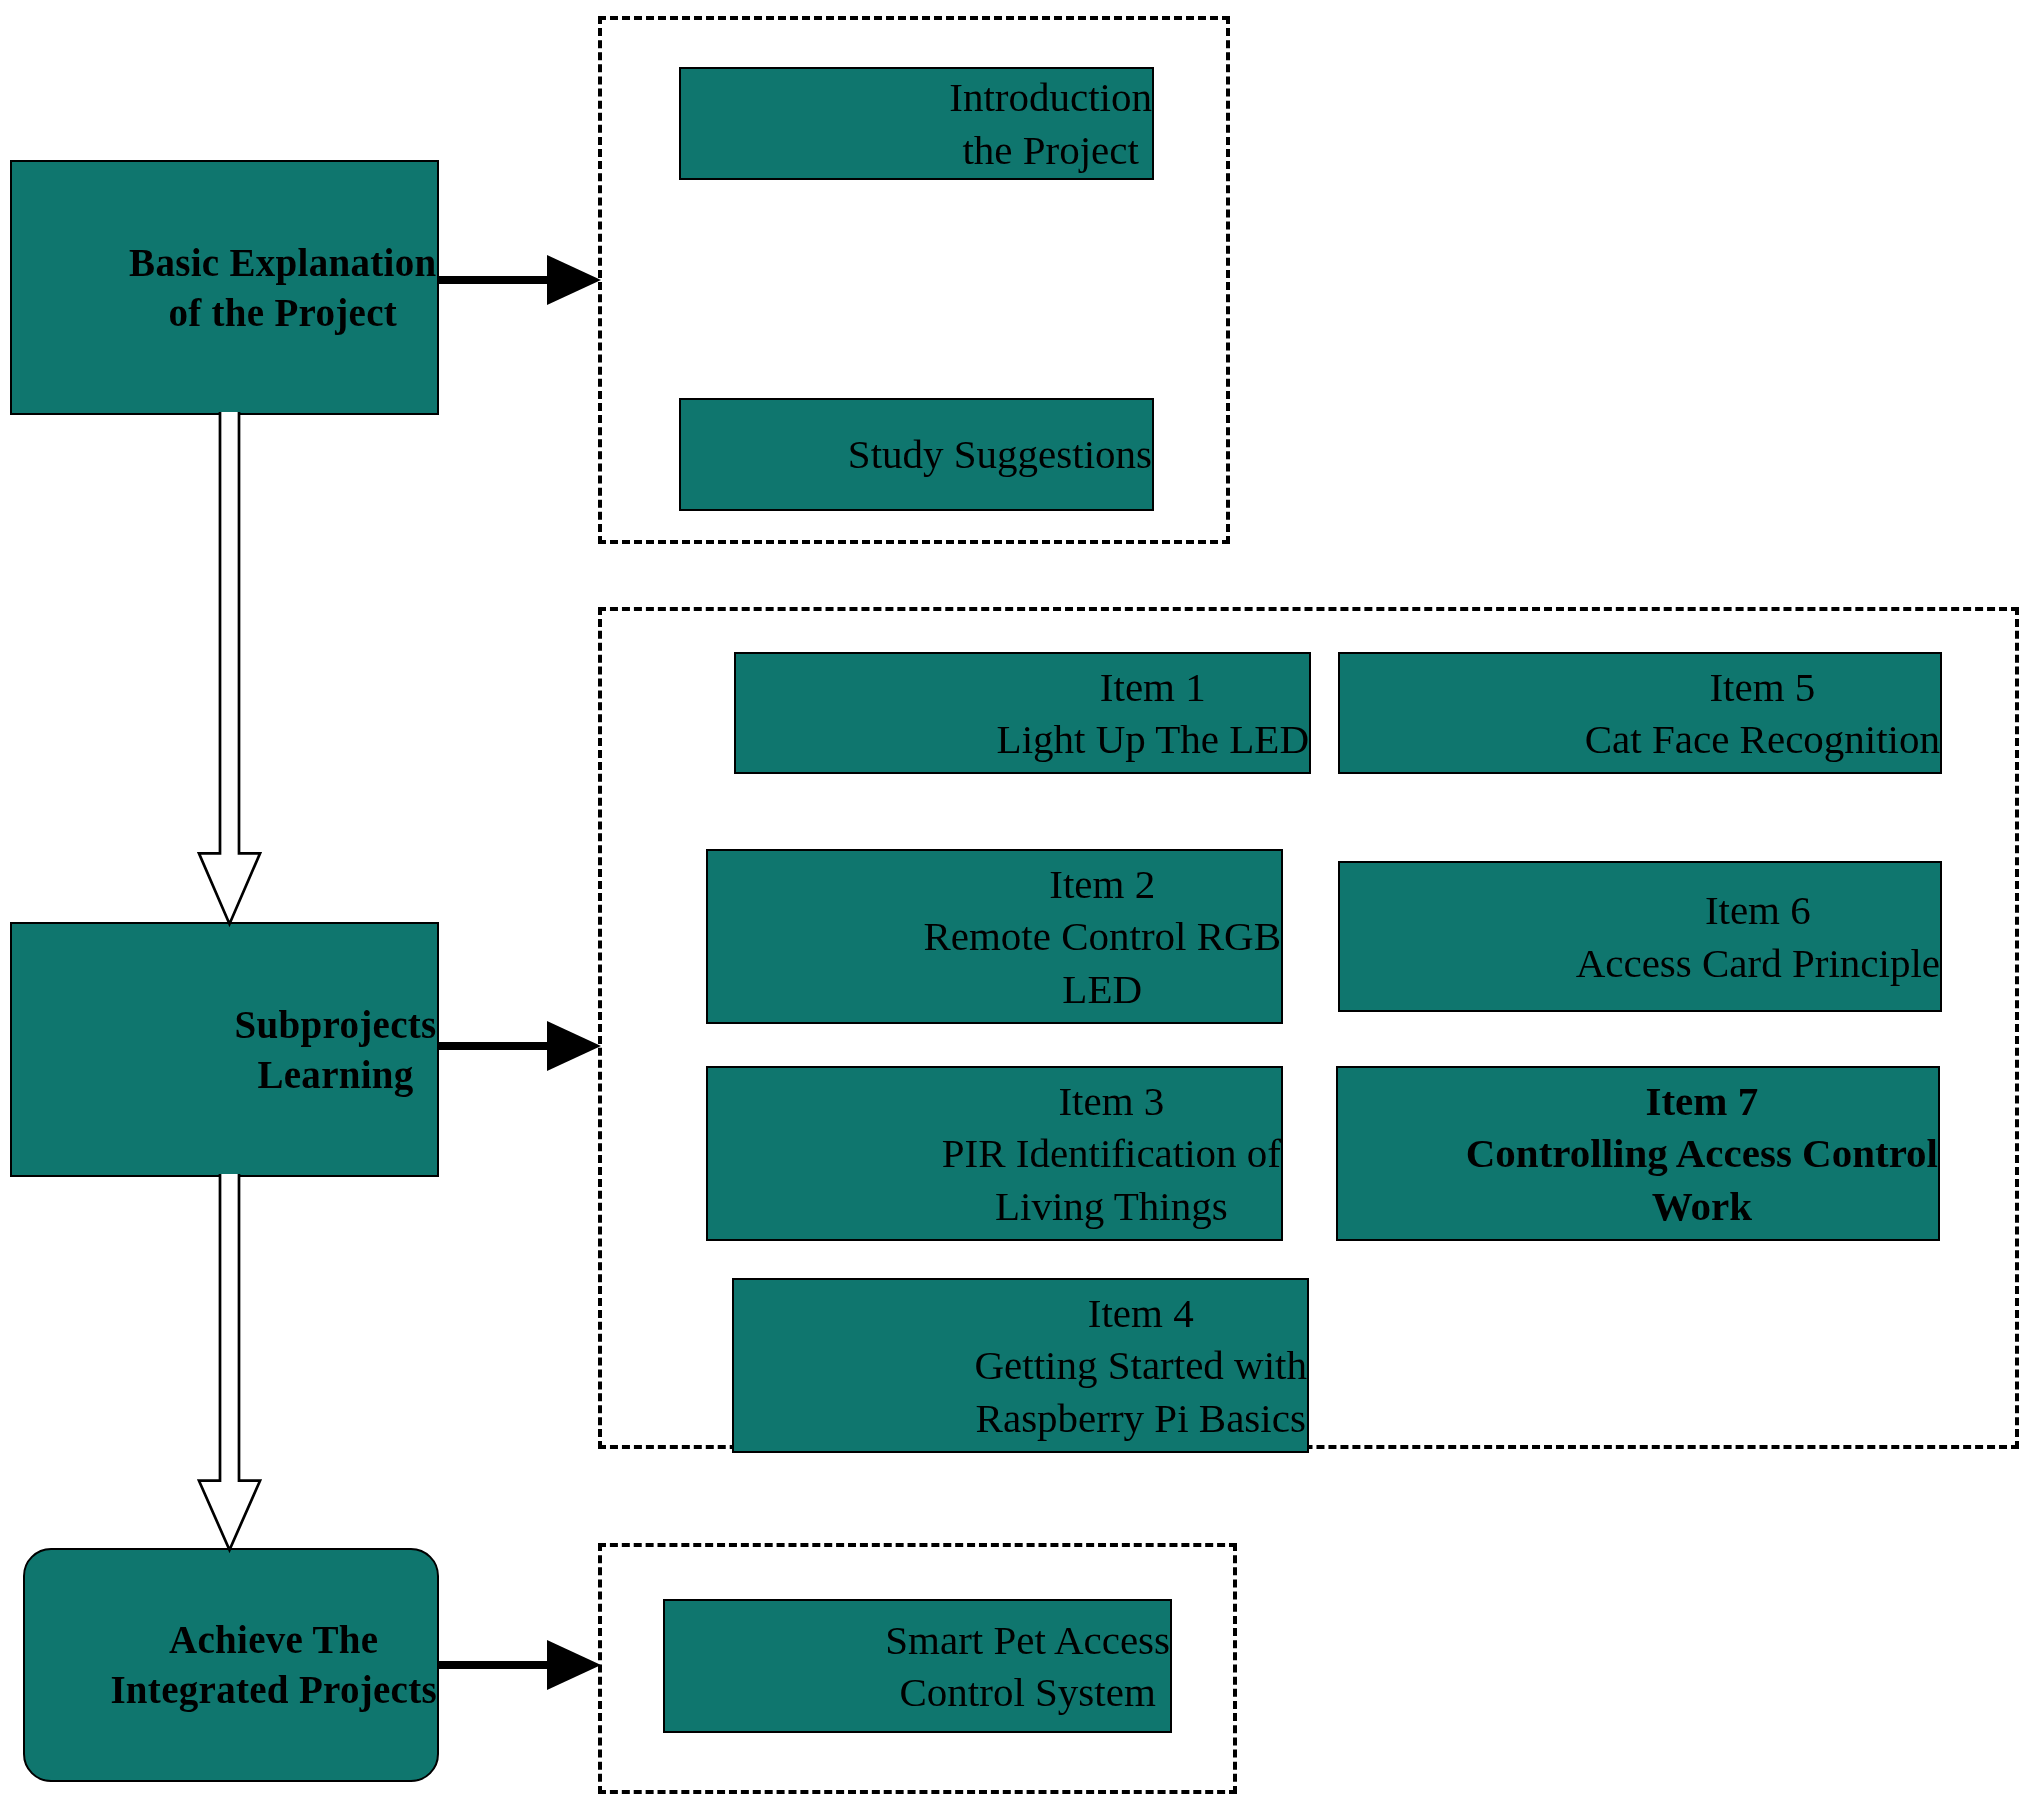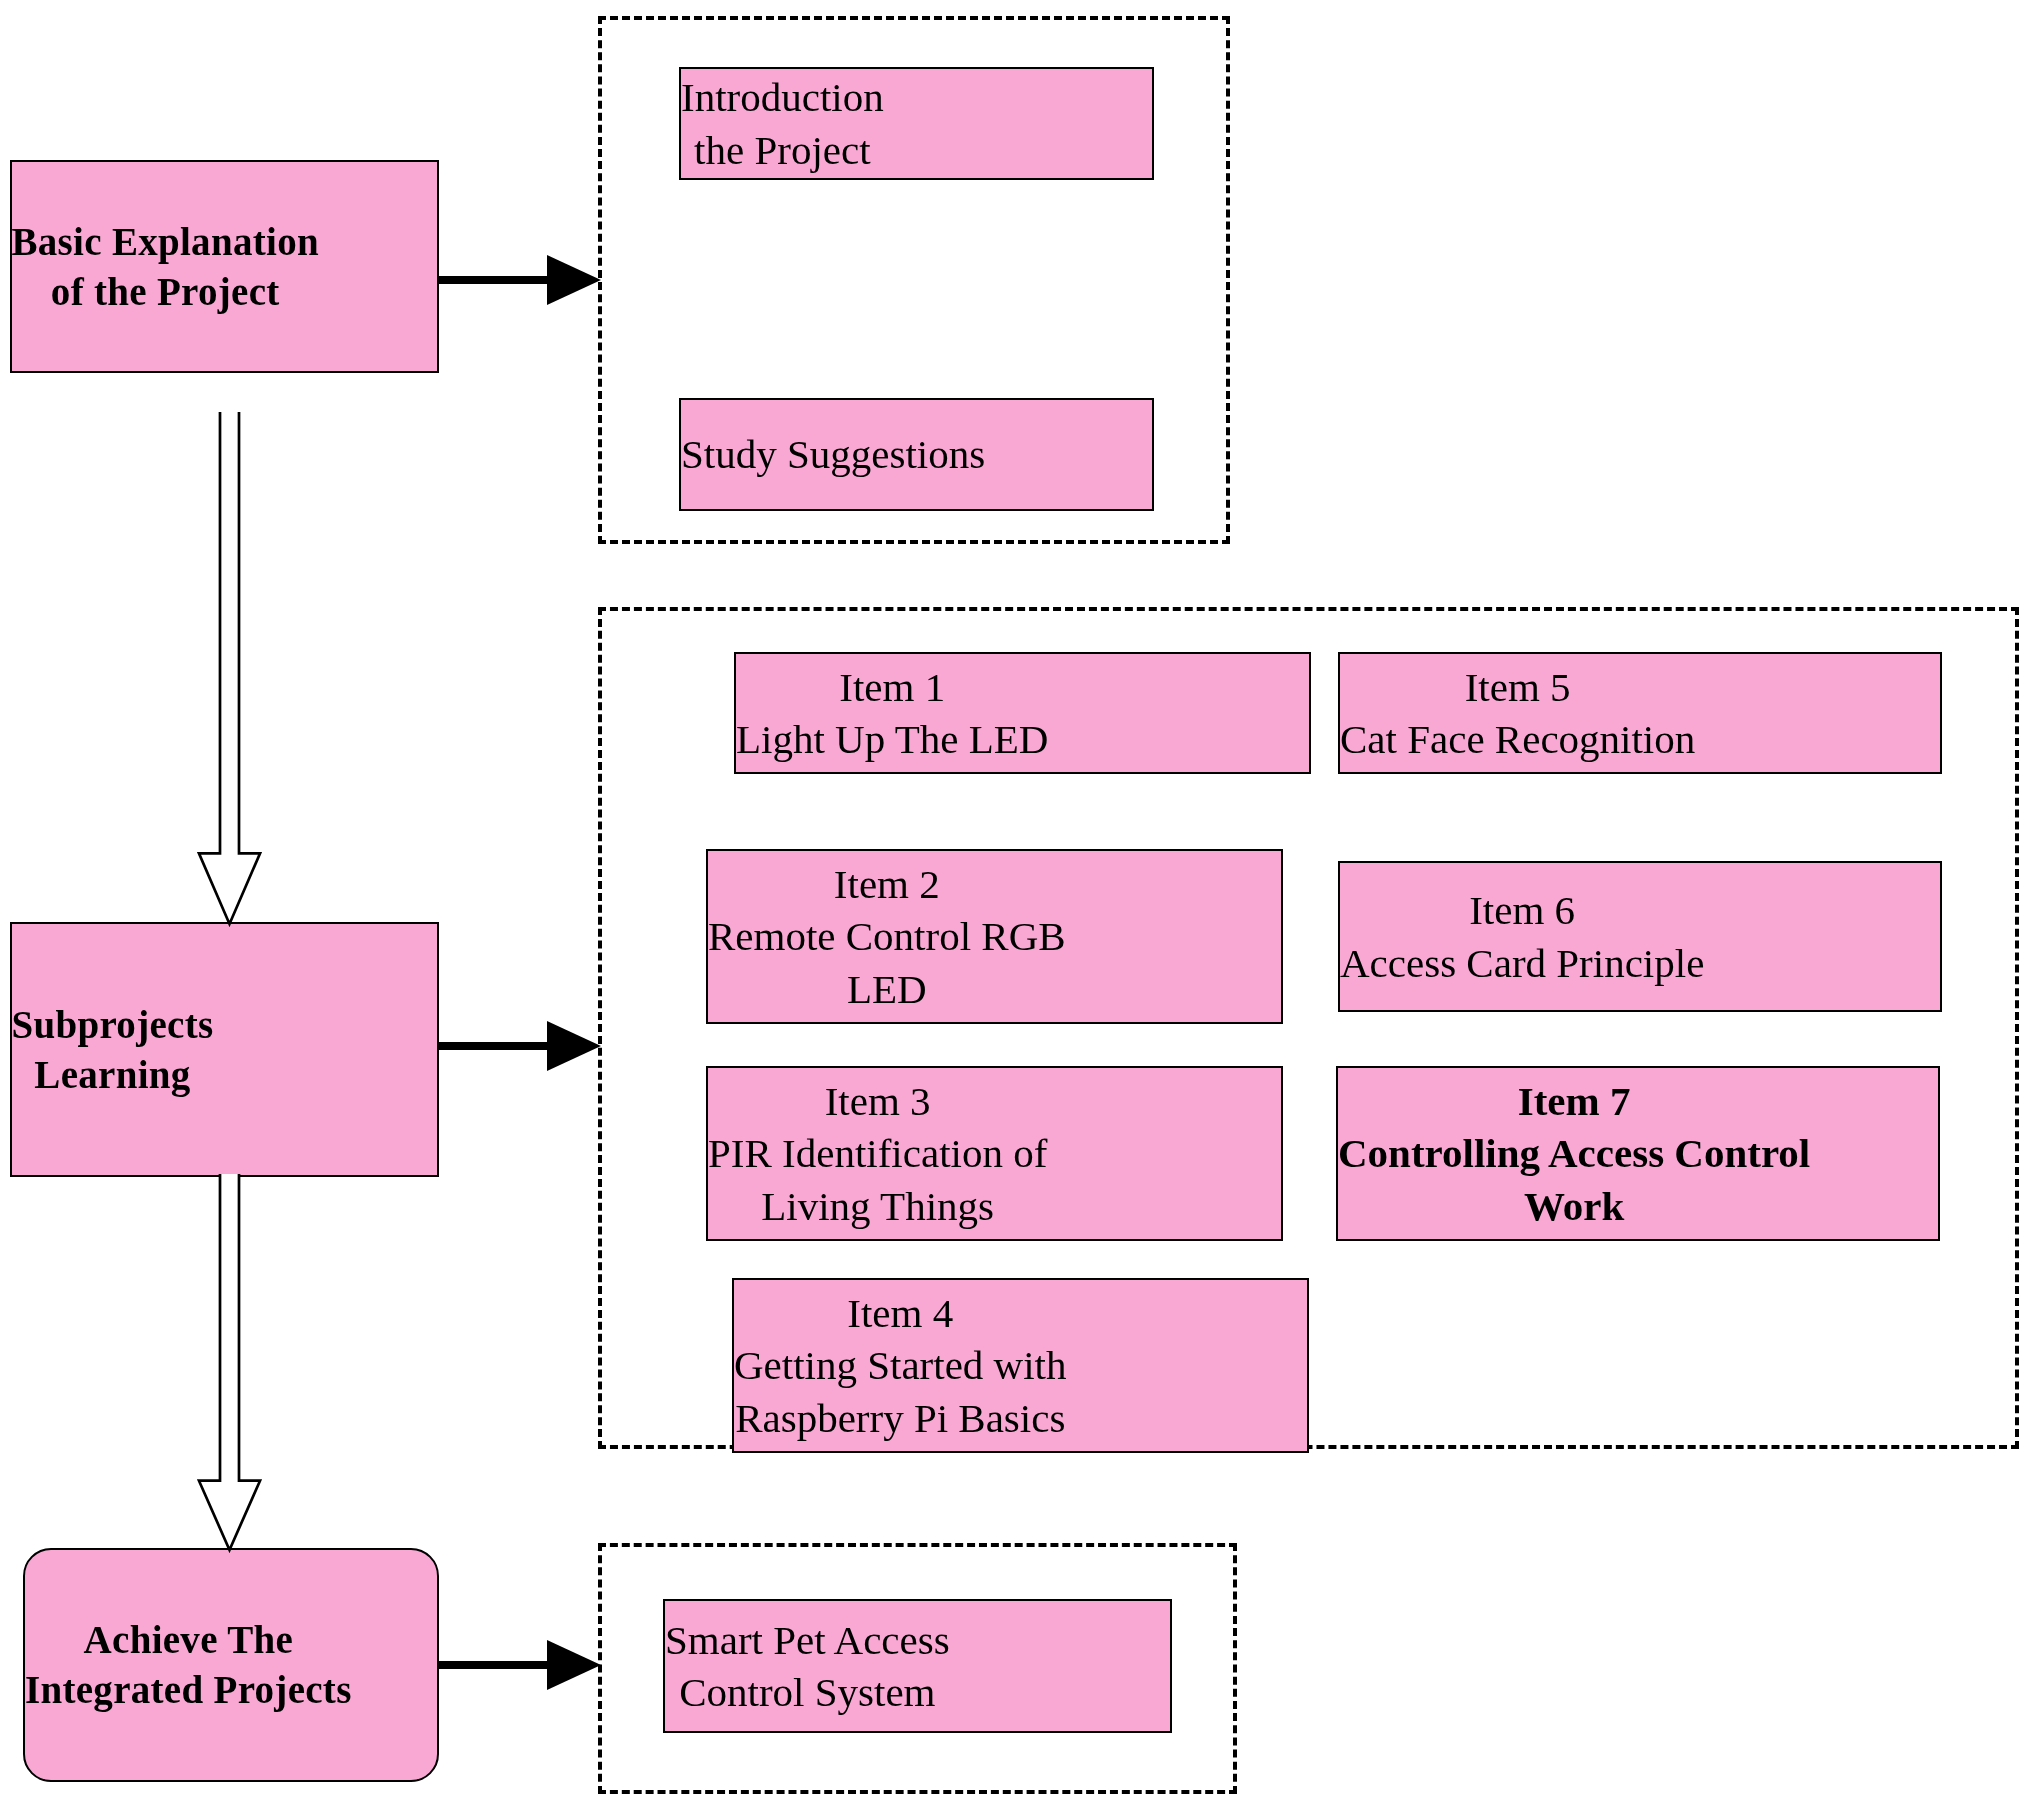--- a/index.html
+++ b/index.html
@@ -6,24 +6,24 @@
   body{width:2035px;height:1813px;position:relative;overflow:hidden;
        font-family:"Liberation Serif","DejaVu Serif",serif;color:#000;}
 
   .stage{position:absolute;left:0;top:0;width:2035px;height:1813px;}
 
   
   .box{
     position:absolute;
     box-sizing:border-box;
     border:2.7px solid #000;
-    background:#f9a8d4;
+    background:#0f766e;
     display:flex;
     align-items:center;
-    justify-content:flex-start;
+    justify-content:flex-end;
     text-align:center;
     line-height:1.28;
   }
   .box .t{display:block;white-space:pre-line;}
 
   .stage-box{font-weight:bold;font-size:39px;letter-spacing:0.3px;}
   .leaf-box{font-weight:normal;font-size:41px;}
 
   
   .dashed{
@@ -49,21 +49,21 @@
 
   
   .arrow-v{position:absolute;}
   .arrow-v svg{display:block;}
 </style>
 </head>
 <body>
 
 <div class="stage">
 
-  <div class="box stage-box" style="left:9.5px;top:160px;width:429px;height:213px;">
+  <div class="box stage-box" style="left:9.5px;top:160px;width:429px;height:255px;">
     <span class="t">Basic Explanation
 of the Project</span>
   </div>
 
   <div class="box stage-box" style="left:9.5px;top:922px;width:429px;height:255px;">
     <span class="t">Subprojects
 Learning</span>
   </div>
 
   <div class="box stage-box" style="left:23px;top:1548px;width:416px;height:234px;border-radius:28px;">

